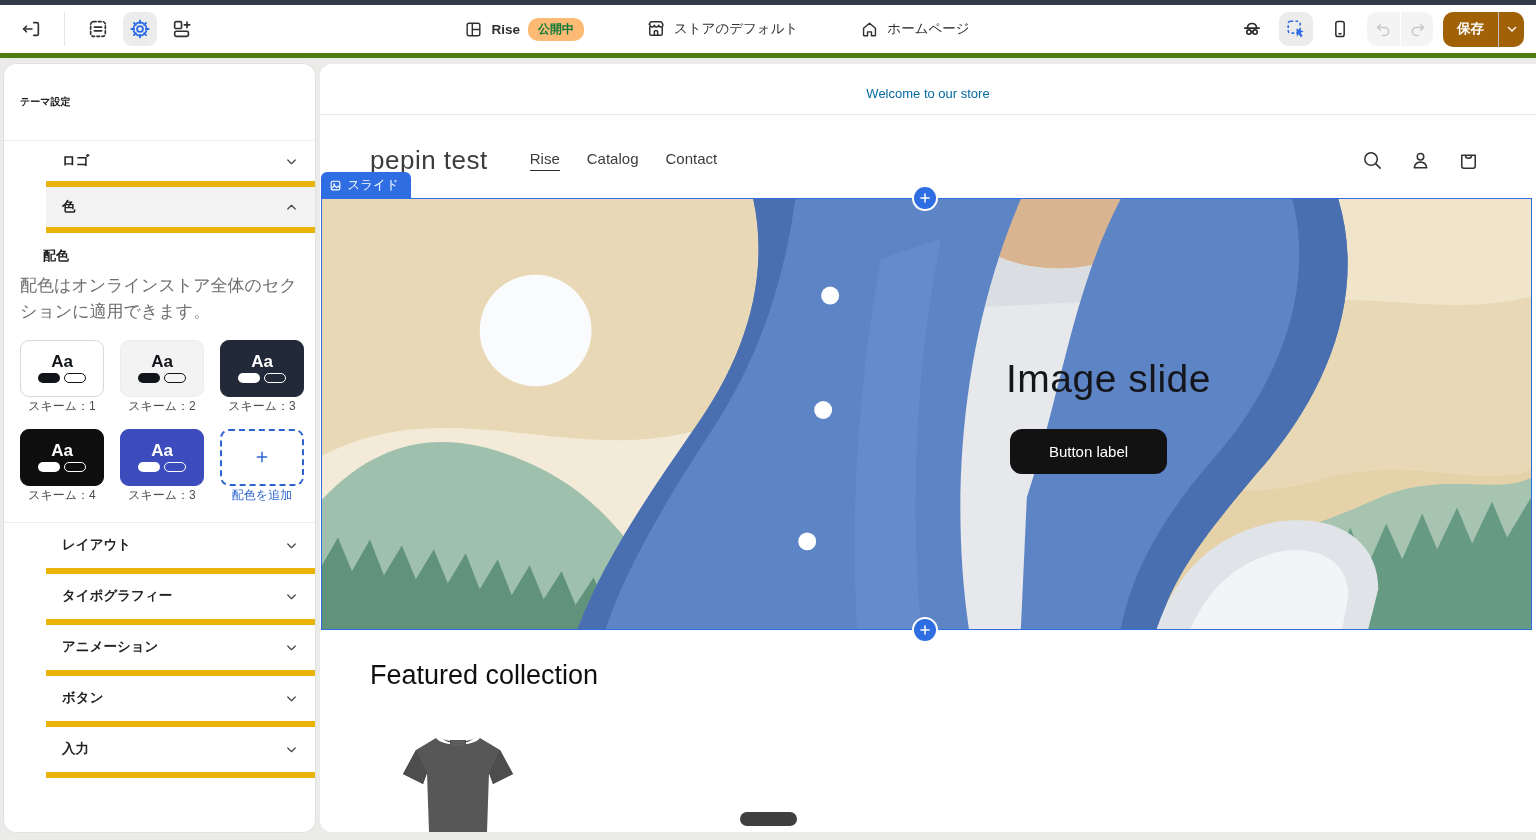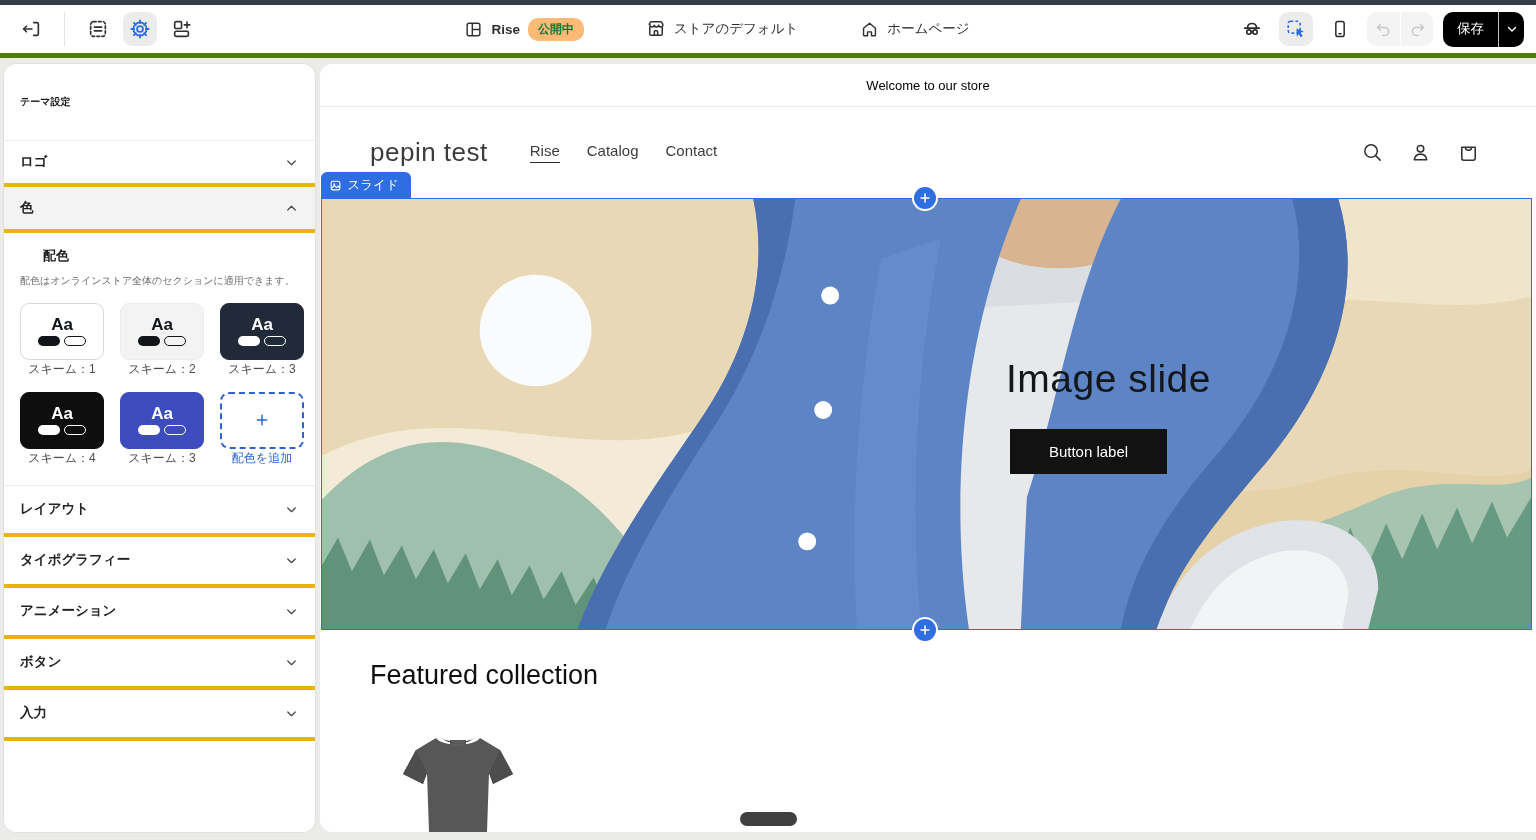--- a/index.html
+++ b/index.html
@@ -24,59 +24,59 @@
   .undo-half + .undo-half { border-left:1px solid #ffffff; }
   .save-group { display:flex; align-items:center; background:#d8d8d8; border-radius:10px; height:35px; overflow:hidden; cursor:pointer; }
   .save-main { color:#fff; font-size:13.5px; padding:0 14px; display:flex; align-items:center; height:100%; }
   .save-caret { width:26px; height:100%; display:flex; align-items:center; justify-content:center; border-left:1px solid #bfbfbf; }
 
   
   .sidebar { position:absolute; left:4px; top:64px; width:311px; height:768px; background:#fff;
              border-radius:12px; box-shadow:0 0 0 1px rgba(0,0,0,0.04); overflow:hidden; }
   .side-title { font-size:10px; font-weight:700; color:#1a1a1a; padding:31px 16px; border-bottom:1px solid #ececec; }
   .side-row { display:flex; align-items:center; justify-content:space-between; padding:0 16px; height:46px;
-              border-bottom:4px solid #eab308; font-size:13.5px; font-weight:600; color:#232323; cursor:pointer; }
+              border-bottom:6px solid #eab308; font-size:13.5px; font-weight:600; color:#232323; cursor:pointer;margin-left:42px; }
   .side-row.below { height:51px; }
   .side-row.active { background:#f3f3f3; }
   .color-panel { padding:14px 16px 18px; border-bottom:1px solid #ececec; }
   .cp-heading { font-size:13px; font-weight:700; color:#1d1d1d; margin-bottom:8px;padding-left:23px; }
-  .cp-desc { font-size:10px; color:#6d6d6d; line-height:1.55; margin-bottom:14px; }
+  .cp-desc { font-size:17px; color:#6d6d6d; line-height:1.55; margin-bottom:14px; }
   .scheme-grid { display:grid; grid-template-columns:repeat(3,1fr); column-gap:16px; row-gap:14px; }
   .scheme-cell { display:flex; flex-direction:column; align-items:center; gap:1px; cursor:pointer; }
   .scheme-card { width:84px; height:57px; border-radius:9px; border:1px solid transparent;
                  display:flex; flex-direction:column; align-items:center; justify-content:center; gap:3px; }
   .scheme-aa { font-size:17px; font-weight:700; line-height:1; }
   .scheme-pills { display:flex; gap:4px; }
   .pill { width:22px; height:10px; border-radius:6px; }
   .pill.fill { background:currentColor; }
   .pill.outline { border:1.5px solid currentColor; }
   .scheme-label { font-size:12px; color:#4c4c4c; }
   .add-card { width:84px; height:57px; border-radius:9px; border:2px dashed #2c63cf;
               display:flex; align-items:center; justify-content:center; font-size:18px; color:#2c63cf; }
   .add-label { font-size:12px; color:#2c63cf; }
 
   
   .preview { position:absolute; left:320px; top:64px; width:1216px; height:768px; background:#fff;
              border-radius:12px 0 0 12px; overflow:hidden; }
   .announcement { height:43px; display:flex; align-items:center; justify-content:center;
-                  font-size:13px; color:#000000; border-bottom:1px solid #e9e9e9; }
+                  font-size:13px; color:#0369a1; border-bottom:1px solid #e9e9e9;margin-top:8px; }
   .store-header { height:91px; display:flex; align-items:center; padding:0 56px 0 50px; }
   .store-name { font-size:26px; color:#3c3c3c; letter-spacing:0.5px; margin-right:42px; cursor:pointer; }
   .store-nav { display:flex; gap:27px; font-size:15px; color:#3d3d3d; }
   .store-nav span { cursor:pointer; padding-bottom:3px; }
   .store-nav .nav-active { border-bottom:1.5px solid #2c2c2c; }
   .header-icons { margin-left:auto; display:flex; gap:25px; }
   .header-icons .hicon { cursor:pointer; display:flex; }
 
   .slide-wrap { position:absolute; left:1px; top:134px; width:1211px; height:432px;
                 border:1.5px solid #2f6ee2; }
   .slide-svg { position:absolute; inset:0; width:100%; height:100%; }
   .slide-heading { position:absolute; left:684px; top:158px; font-size:39px; color:#14161b; letter-spacing:0.5px; }
   .slide-button { position:absolute; left:688px; top:230px; width:157px; height:45px; background:#121212;
-                  color:#fff; font-size:15px; display:flex; align-items:center; justify-content:center; cursor:pointer; }
+                  color:#fff; font-size:15px; display:flex; align-items:center; justify-content:center; cursor:pointer;border-radius:12px; }
   .section-badge { position:absolute; left:-1.5px; top:-27px; height:27px; background:#2f6ee2; color:#fff;
                    border-radius:6px 6px 0 0; display:flex; align-items:center; gap:6px; padding:0 12px 0 8px;
                    font-size:12.5px; cursor:pointer; }
   .plus-btn { position:absolute; width:22px; height:22px; border-radius:50%; background:#2f6ee2; color:#fff;
               display:flex; align-items:center; justify-content:center; cursor:pointer; box-shadow:0 0 0 2px #fff; }
   .plus-top { left:592px; top:-12px; }
   .plus-bottom { left:592px; bottom:-12px; }
 
   .featured-heading { position:absolute; left:50px; top:596px; font-size:27px; font-weight:500; color:#101010; }
   .tshirt { position:absolute; left:78px; top:662px; }
@@ -202,21 +202,21 @@
         </div>
         <div class="undo-half">
           <span>
             <svg width="19" height="19" viewBox="0 0 24 24" fill="none" stroke="#c8c8c8" stroke-width="2" stroke-linecap="round" stroke-linejoin="round">
               <path d="M16 6l3.5 3.5L16 13"></path>
                 <path d="M19.2 9.5h-8.7a5 5 0 0 0 0 10H13"></path>
             </svg>
           </span>
         </div>
       </div>
-      <div class="save-group" style="background: #000000;">
+      <div class="save-group" style="background: #a16207; font-weight: bold;">
         <div class="save-main">保存</div>
         <div class="save-caret">
           <span>
             <svg width="14" height="14" viewBox="0 0 24 24" fill="none" stroke="#ffffff" stroke-width="2.4" stroke-linecap="round" stroke-linejoin="round">
               <path d="M6 9.5 12 15.5 18 9.5"></path>
             </svg>
           </span>
         </div>
       </div>
     </div>

